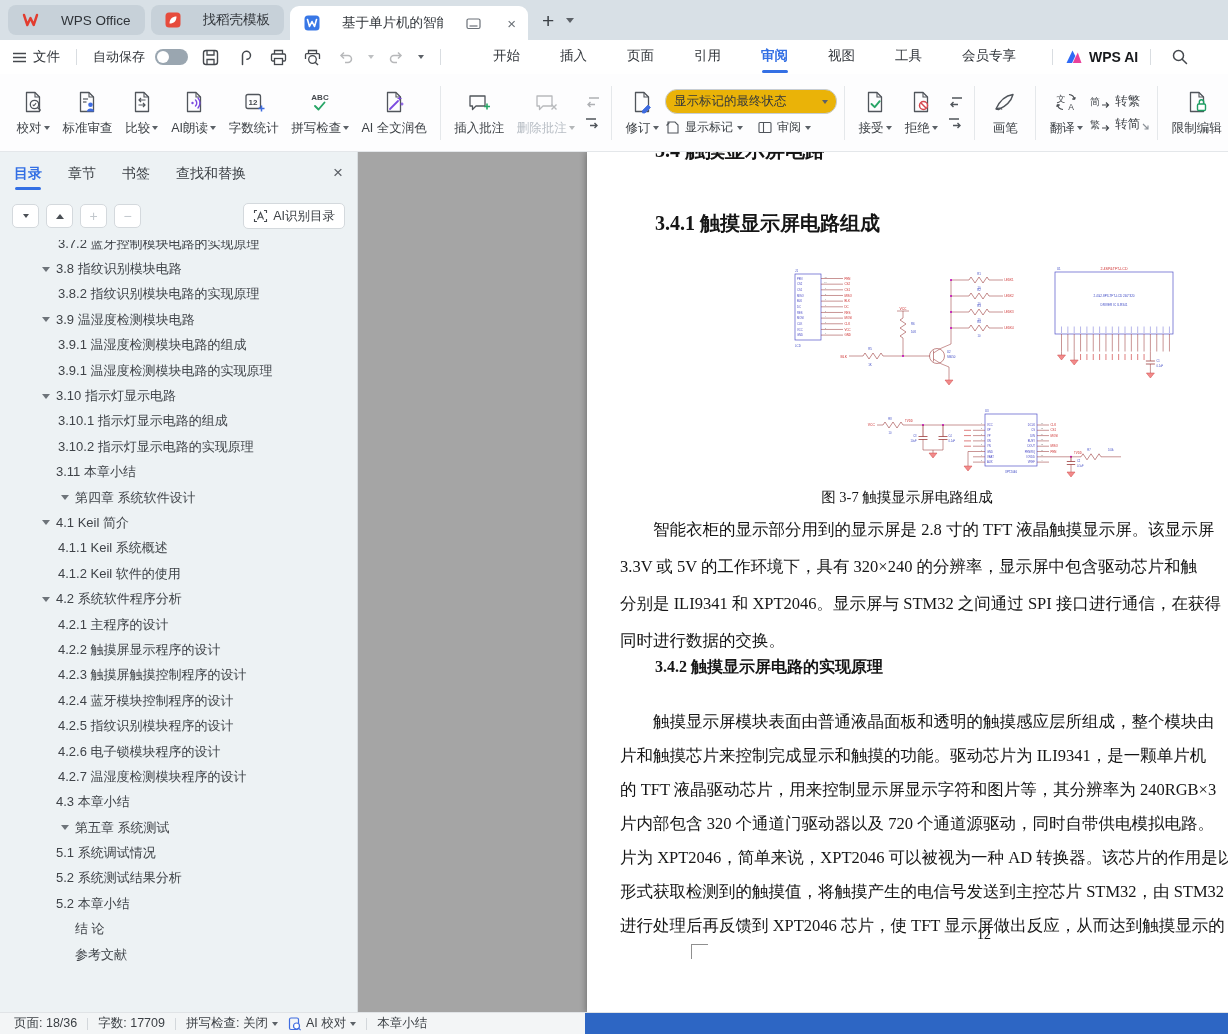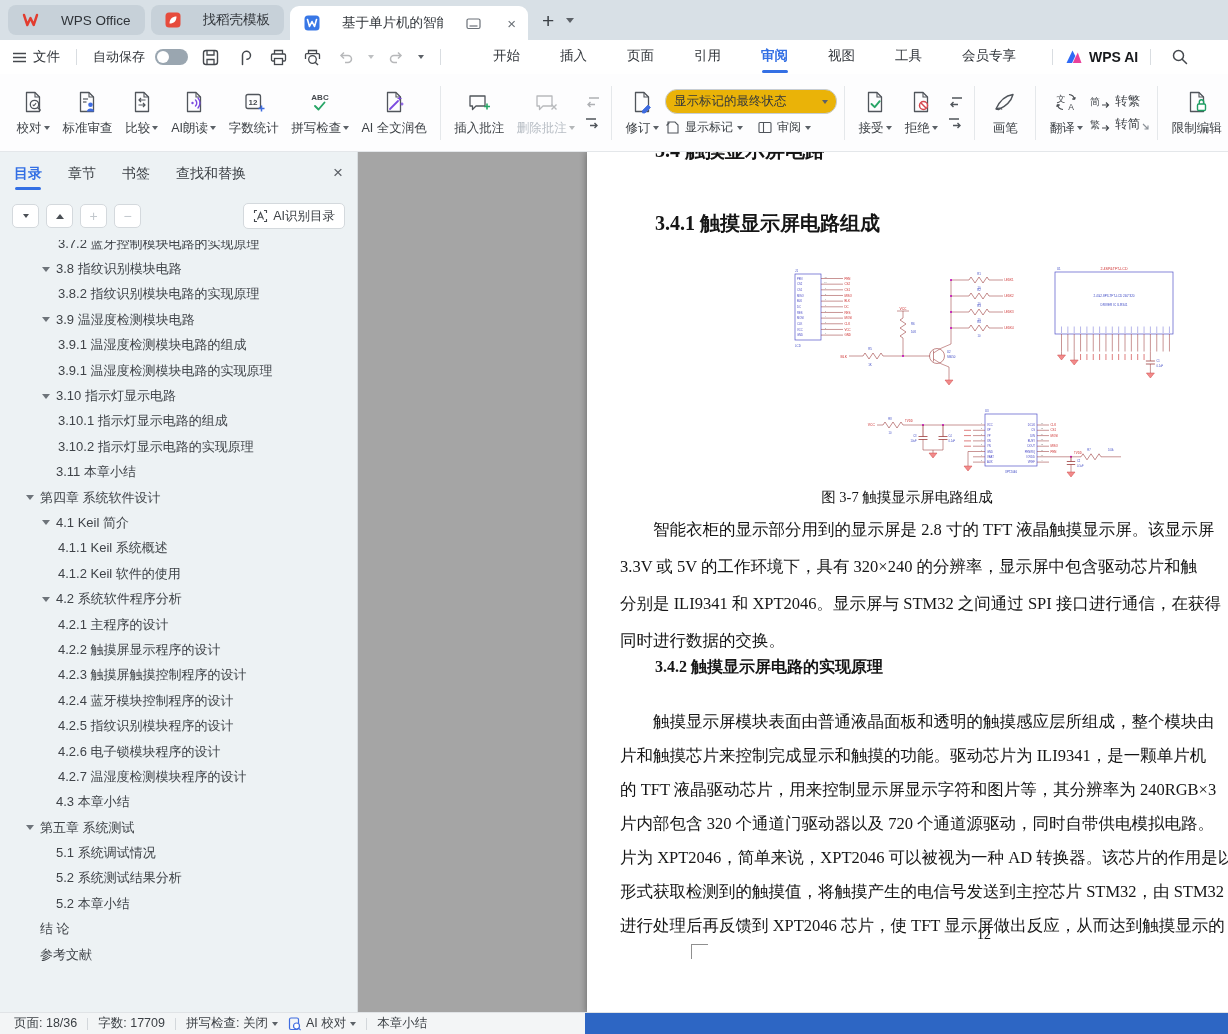--- a/index.html
+++ b/index.html
@@ -65,21 +65,21 @@
   .side-close{position:absolute;right:14px;top:12px;font-size:17px;color:#5c6167;line-height:1;}
   .side-controls{display:flex;align-items:center;height:40px;padding:0 12px;gap:7px;}
   .ctl-btn{width:27px;height:24px;background:#fff;border:1px solid #d4d9dd;border-radius:5px;display:flex;align-items:center;justify-content:center;font-size:14px;color:#4a4f55;}
   .ctl-btn.dis{color:#c2c8cd;}
   .ctl-up{display:inline-block;width:0;height:0;border-left:4px solid transparent;border-right:4px solid transparent;border-bottom:5px solid #4a4f55;}
   .ai-toc-btn{margin-left:auto;height:26px;background:#fff;border:1px solid #d4d9dd;border-radius:5px;display:flex;align-items:center;gap:5px;padding:0 9px;font-size:12.5px;color:#3c4045;}
   .toc{position:absolute;left:0;top:88px;right:0;bottom:0;overflow:hidden;}
   .toc-item{height:25.4px;display:flex;align-items:center;font-size:13px;color:#3f4348;white-space:nowrap;}
   .toc-item .tri-box{width:14px;display:inline-flex;justify-content:flex-start;flex:0 0 14px;}
   .tri{display:inline-block;width:0;height:0;border-left:4px solid transparent;border-right:4px solid transparent;border-top:5px solid #6e747a;}
-  .toc-item.lv1{padding-left:26px;}
+  .toc-item.lv1{padding-left:26px;margin-left:35px;}
   .toc-item.lv2{padding-left:42px;}
   .toc-item.lv3{padding-left:44px;}
   .toc-item.clipped{margin-top:-9px;}
 
   
   .canvas{position:absolute;left:358px;top:0;width:870px;height:860px;background:#a5a5a5;overflow:hidden;}
   .page{position:absolute;left:229px;top:0;width:906px;height:862px;background:#ffffff;box-shadow:0 0 7px rgba(0,0,0,.4);font-family:"Liberation Serif","DejaVu Serif",serif;color:#151515;}
   .clip-head{position:absolute;left:68px;top:0;height:10px;overflow:hidden;}
   .clip-head span{display:block;transform:translateY(-15px);font-weight:bold;font-size:20px;white-space:nowrap;}
   .doc-h1{position:absolute;left:68px;top:58px;font-weight:bold;font-size:20px;white-space:nowrap;}

